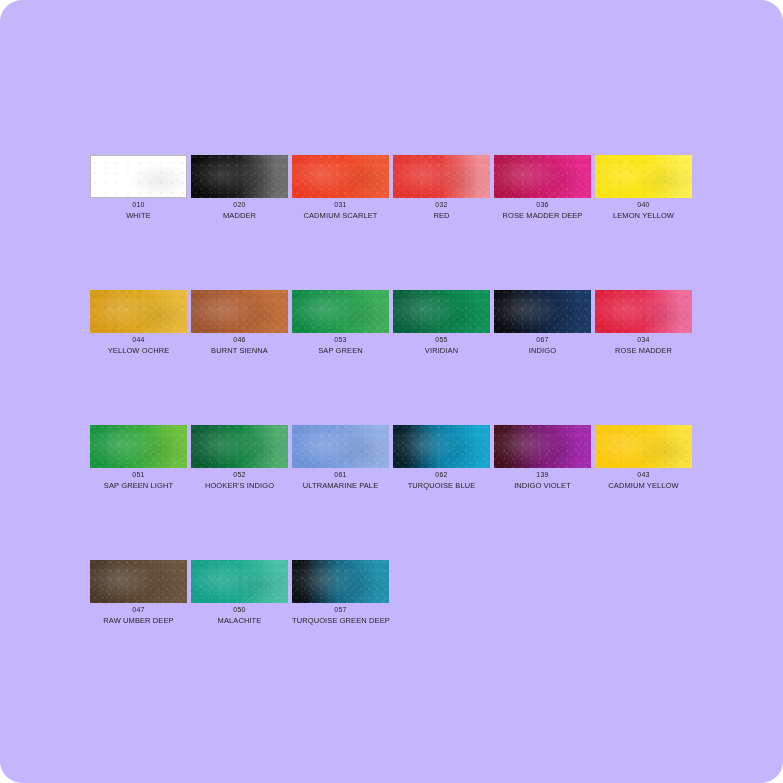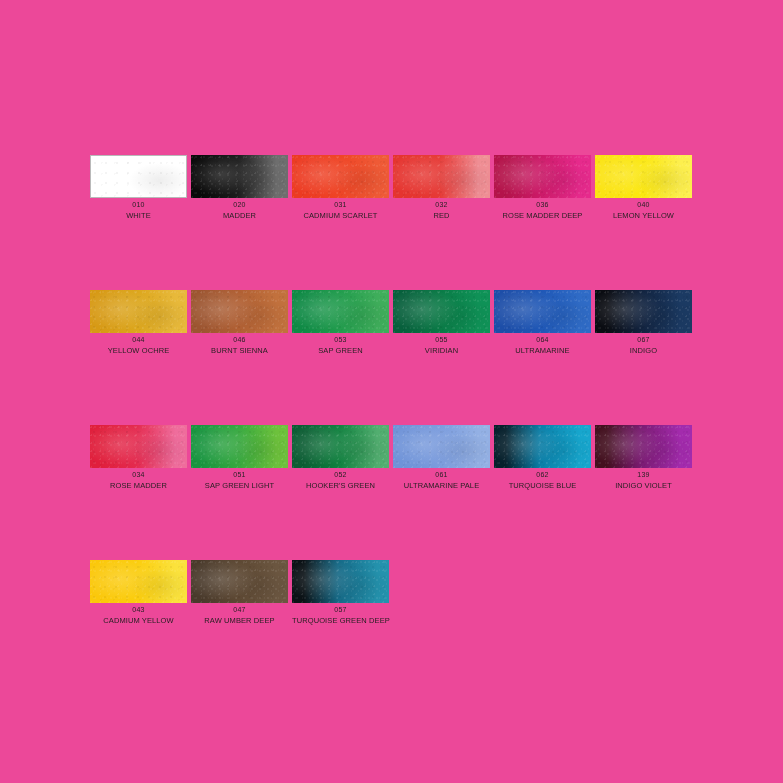--- a/index.html
+++ b/index.html
@@ -16,21 +16,22 @@
     overflow: hidden;
     position: relative;
   }
 
   #chart-sheet {
     position: absolute;
     left: 0;
     top: 0;
     width: 783px;
     height: 783px;
-    background: #ec4899;
+    background: #c4b5fd;
+    border-radius: 22px;
   }
 
   #swatch-grid {
     position: absolute;
     left: 90px;
     top: 155px;
     width: 603px;
     display: grid;
     grid-template-columns: repeat(6, 101px);
     grid-template-rows: repeat(4, 135px);
@@ -200,30 +201,20 @@
         <div class="swatch-chip" style="background: linear-gradient(90deg, rgb(7, 96, 60) 0%, rgb(7, 96, 60) 12%, rgb(10, 122, 70) 48%, rgb(15, 146, 87) 88%, rgb(15, 146, 87) 100%);">
           <div class="bloom"></div>
           <div class="grain"></div>
         </div>
         <div class="swatch-caption">
           <div class="swatch-code">055</div>
           <div class="swatch-name">VIRIDIAN</div>
         </div>
       </div>
       <div class="swatch-cell">
-        <div class="swatch-chip" style="background: linear-gradient(90deg, rgb(29, 78, 168) 0%, rgb(29, 78, 168) 12%, rgb(31, 87, 182) 48%, rgb(47, 107, 198) 88%, rgb(47, 107, 198) 100%);">
-          <div class="bloom"></div>
-          <div class="grain"></div>
-        </div>
-        <div class="swatch-caption">
-          <div class="swatch-code">064</div>
-          <div class="swatch-name">ULTRAMARINE</div>
-        </div>
-      </div>
-      <div class="swatch-cell">
         <div class="swatch-chip" style="background: linear-gradient(90deg, rgb(10, 12, 18) 0%, rgb(10, 12, 18) 12%, rgb(18, 35, 63) 48%, rgb(27, 58, 99) 88%, rgb(27, 58, 99) 100%);">
           <div class="bloom"></div>
           <div class="grain"></div>
         </div>
         <div class="swatch-caption">
           <div class="swatch-code">067</div>
           <div class="swatch-name">INDIGO</div>
         </div>
       </div>
       <div class="swatch-cell">
@@ -246,21 +237,21 @@
           <div class="swatch-name">SAP GREEN LIGHT</div>
         </div>
       </div>
       <div class="swatch-cell">
         <div class="swatch-chip" style="background: linear-gradient(90deg, rgb(11, 93, 51) 0%, rgb(11, 93, 51) 12%, rgb(16, 129, 63) 48%, rgb(82, 174, 112) 88%, rgb(82, 174, 112) 100%);">
           <div class="bloom"></div>
           <div class="grain"></div>
         </div>
         <div class="swatch-caption">
           <div class="swatch-code">052</div>
-          <div class="swatch-name">HOOKER'S GREEN</div>
+          <div class="swatch-name">HOOKER'S INDIGO</div>
         </div>
       </div>
       <div class="swatch-cell">
         <div class="swatch-chip" style="background: linear-gradient(90deg, rgb(111, 147, 216) 0%, rgb(111, 147, 216) 12%, rgb(123, 156, 221) 48%, rgb(147, 176, 228) 88%, rgb(147, 176, 228) 100%);">
           <div class="bloom"></div>
           <div class="grain"></div>
         </div>
         <div class="swatch-caption">
           <div class="swatch-code">061</div>
           <div class="swatch-name">ULTRAMARINE PALE</div>
@@ -300,20 +291,30 @@
         <div class="swatch-chip" style="background: linear-gradient(90deg, rgb(74, 58, 43) 0%, rgb(74, 58, 43) 12%, rgb(93, 72, 51) 48%, rgb(107, 86, 64) 88%, rgb(107, 86, 64) 100%);">
           <div class="bloom"></div>
           <div class="grain"></div>
         </div>
         <div class="swatch-caption">
           <div class="swatch-code">047</div>
           <div class="swatch-name">RAW UMBER DEEP</div>
         </div>
       </div>
       <div class="swatch-cell">
+        <div class="swatch-chip" style="background: linear-gradient(90deg, rgb(19, 161, 135) 0%, rgb(19, 161, 135) 12%, rgb(26, 169, 142) 48%, rgb(76, 192, 166) 88%, rgb(76, 192, 166) 100%);">
+          <div class="bloom"></div>
+          <div class="grain"></div>
+        </div>
+        <div class="swatch-caption">
+          <div class="swatch-code">050</div>
+          <div class="swatch-name">MALACHITE</div>
+        </div>
+      </div>
+      <div class="swatch-cell">
         <div class="swatch-chip" style="background: linear-gradient(90deg, rgb(11, 18, 22) 0%, rgb(11, 18, 22) 12%, rgb(22, 106, 135) 48%, rgb(36, 146, 173) 88%, rgb(36, 146, 173) 100%);">
           <div class="bloom"></div>
           <div class="grain"></div>
         </div>
         <div class="swatch-caption">
           <div class="swatch-code">057</div>
           <div class="swatch-name">TURQUOISE GREEN DEEP</div>
         </div>
       </div>
     </div>

